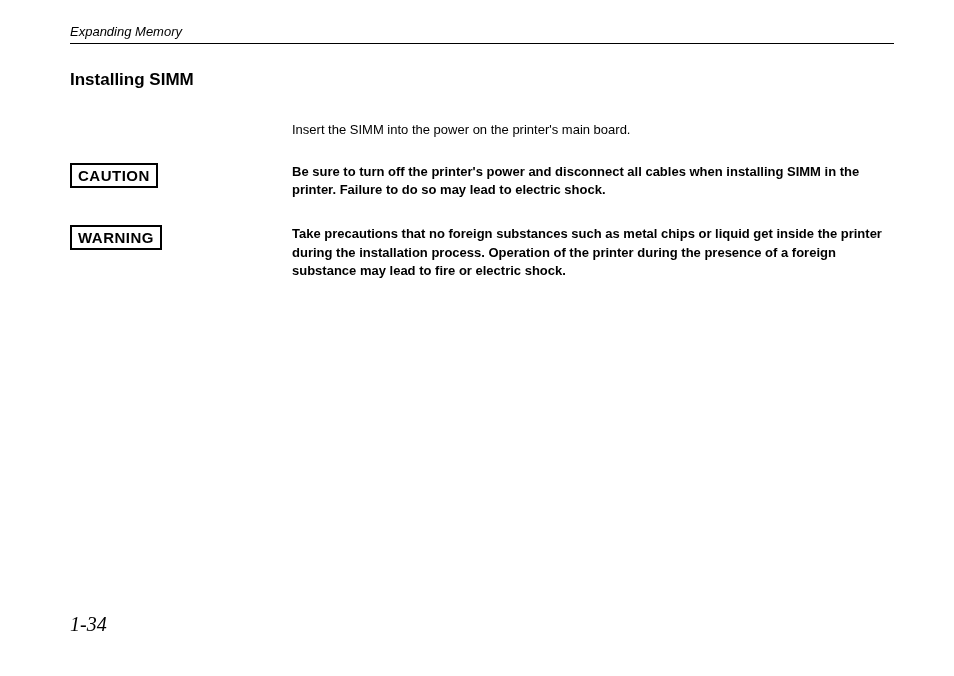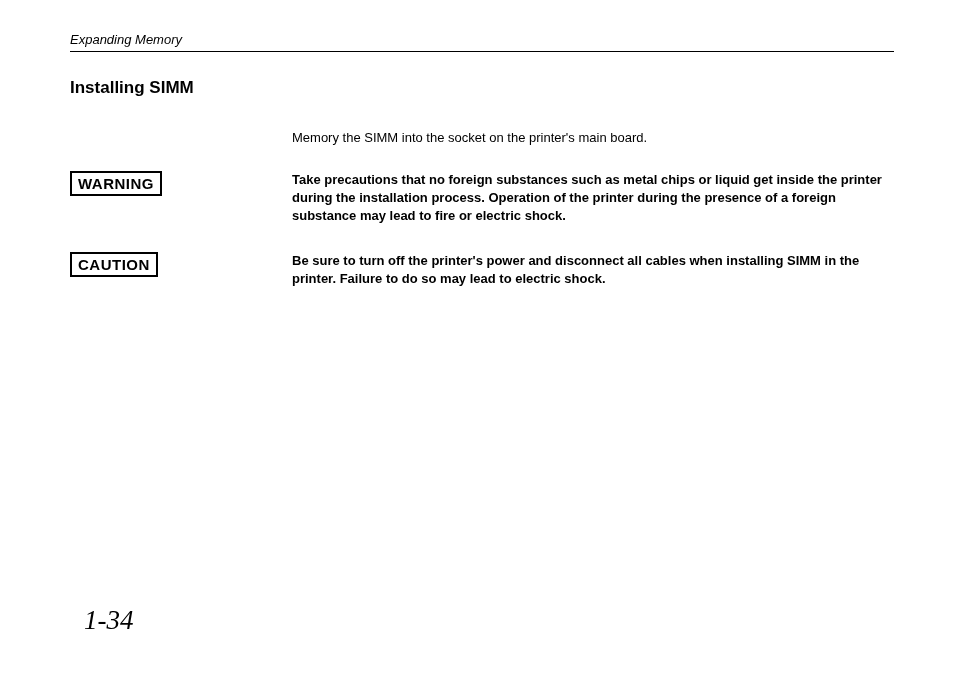--- a/index.html
+++ b/index.html
@@ -9,21 +9,21 @@
     }
     body {
       width: 954px;
       height: 676px;
       background: #fff;
       font-family: Arial, Helvetica, sans-serif;
       color: #000;
       position: relative;
     }
     .page {
-      padding: 32px 60px 0 70px;
+      padding: 24px 60px 0 70px;
     }
     .header-section {
       border-bottom: 1px solid #000;
       padding-bottom: 4px;
       margin-bottom: 26px;
     }
     .header-text {
       font-style: italic;
       font-size: 13px;
     }
@@ -58,48 +58,48 @@
     }
     .notice-text {
       font-size: 13px;
       font-weight: bold;
       line-height: 1.4;
       flex: 1;
     }
     .page-number {
       position: absolute;
       bottom: 40px;
-      left: 84px;
+      left: 70px;
       font-style: italic;
-      font-size: 27px;
+      font-size: 20px;
       font-family: "Times New Roman", Times, serif;
     }
   </style>
 </head>
 <body>
 
 <div class="page">
 
   <div class="header-section">
     <div class="header-text">Expanding Memory</div>
   </div>
 
   <div class="section-title">Installing SIMM</div>
 
-  <div class="intro-text">Memory the SIMM into the socket on the printer's main board.</div>
+  <div class="intro-text">Insert the SIMM into the power on the printer's main board.</div>
+
+  <div class="notice-row">
+    <div class="notice-label-wrap">
+      <span class="notice-label">CAUTION</span>
+    </div>
+    <div class="notice-text">Be sure to turn off the printer's power and disconnect all cables when installing SIMM in the printer.  Failure to do so may lead to electric shock.</div>
+  </div>
 
   <div class="notice-row">
     <div class="notice-label-wrap">
       <span class="notice-label">WARNING</span>
     </div>
     <div class="notice-text">Take precautions that no foreign substances such as metal chips or liquid get inside the printer during the installation process.  Operation of the printer during the presence of a foreign substance may lead to fire or electric shock.</div>
   </div>
 
-  <div class="notice-row">
-    <div class="notice-label-wrap">
-      <span class="notice-label">CAUTION</span>
-    </div>
-    <div class="notice-text">Be sure to turn off the printer's power and disconnect all cables when installing SIMM in the printer.  Failure to do so may lead to electric shock.</div>
-  </div>
-
 </div>
 
 <div class="page-number">1-34</div>
 
 </body></html>

